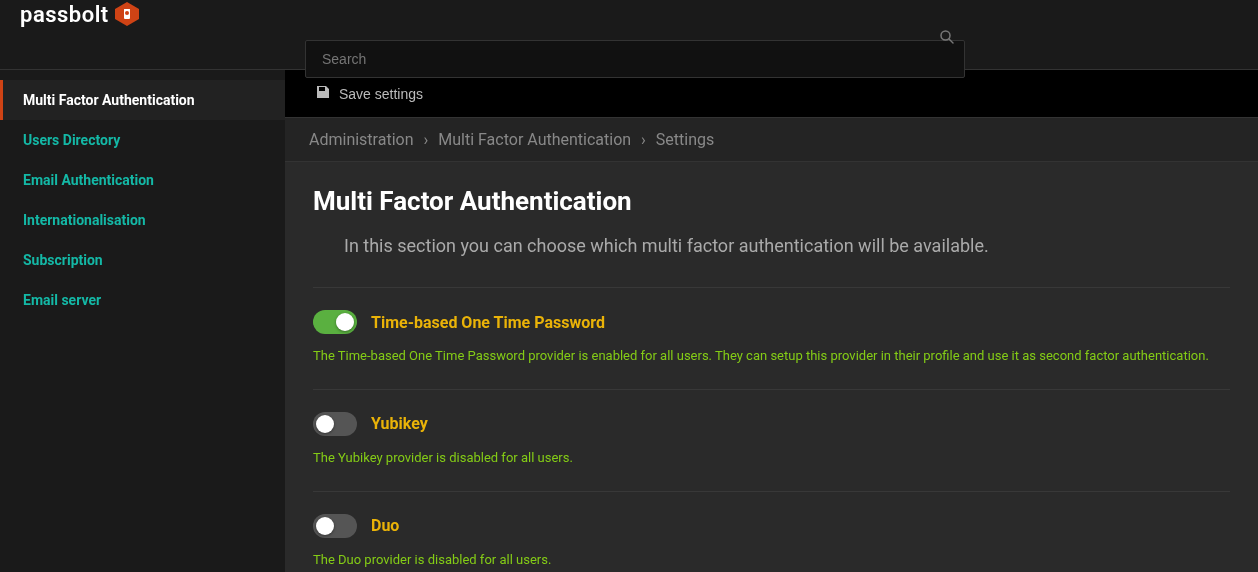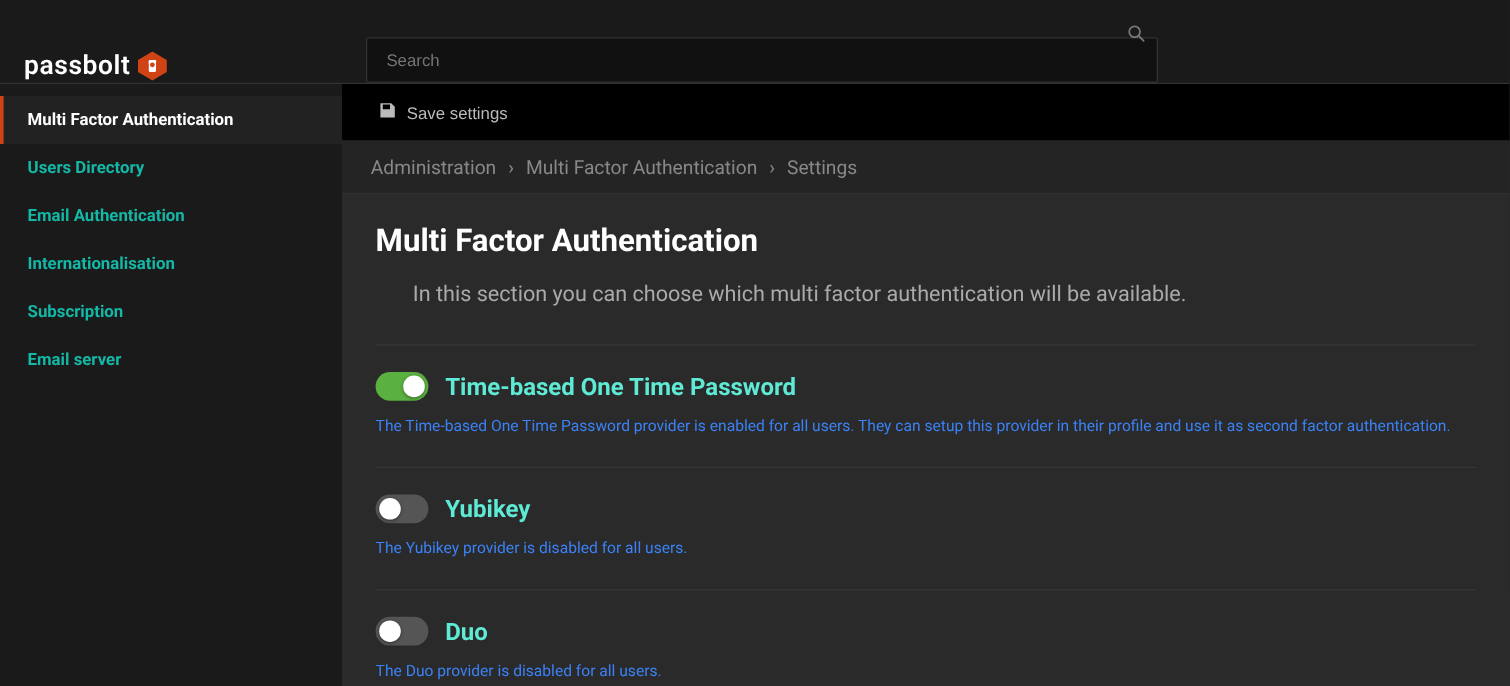--- a/index.html
+++ b/index.html
@@ -10,21 +10,21 @@
       width: 1258px;
       height: 572px;
       overflow: hidden;
       display: flex;
       flex-direction: column;
     }
 
     
     .header {
       display: flex;
-      align-items: flex-end;
+      align-items: flex-start;
       background: #1a1a1a;
       padding: 0 20px;
       height: 70px;
       flex-shrink: 0;
       border-bottom: 1px solid #333;
     }
     .logo-area {
       width: 285px;
       display: flex;
       align-items: center;
@@ -158,27 +158,27 @@
       border-top: 1px solid #383838;
       padding: 22px 0;
     }
     .provider-header {
       display: flex;
       align-items: center;
       gap: 14px;
       margin-bottom: 12px;
     }
     .provider-title {
-      font-size: 20px;
+      font-size: 16px;
       font-weight: 700;
-      color: #5eead4;
+      color: #eab308;
     }
     .provider-desc {
       font-size: 13px;
-      color: #3b82f6;
+      color: #84cc16;
       line-height: 1.6;
     }
 
     
     .toggle {
       position: relative;
       width: 44px;
       height: 24px;
       flex-shrink: 0;
     }

